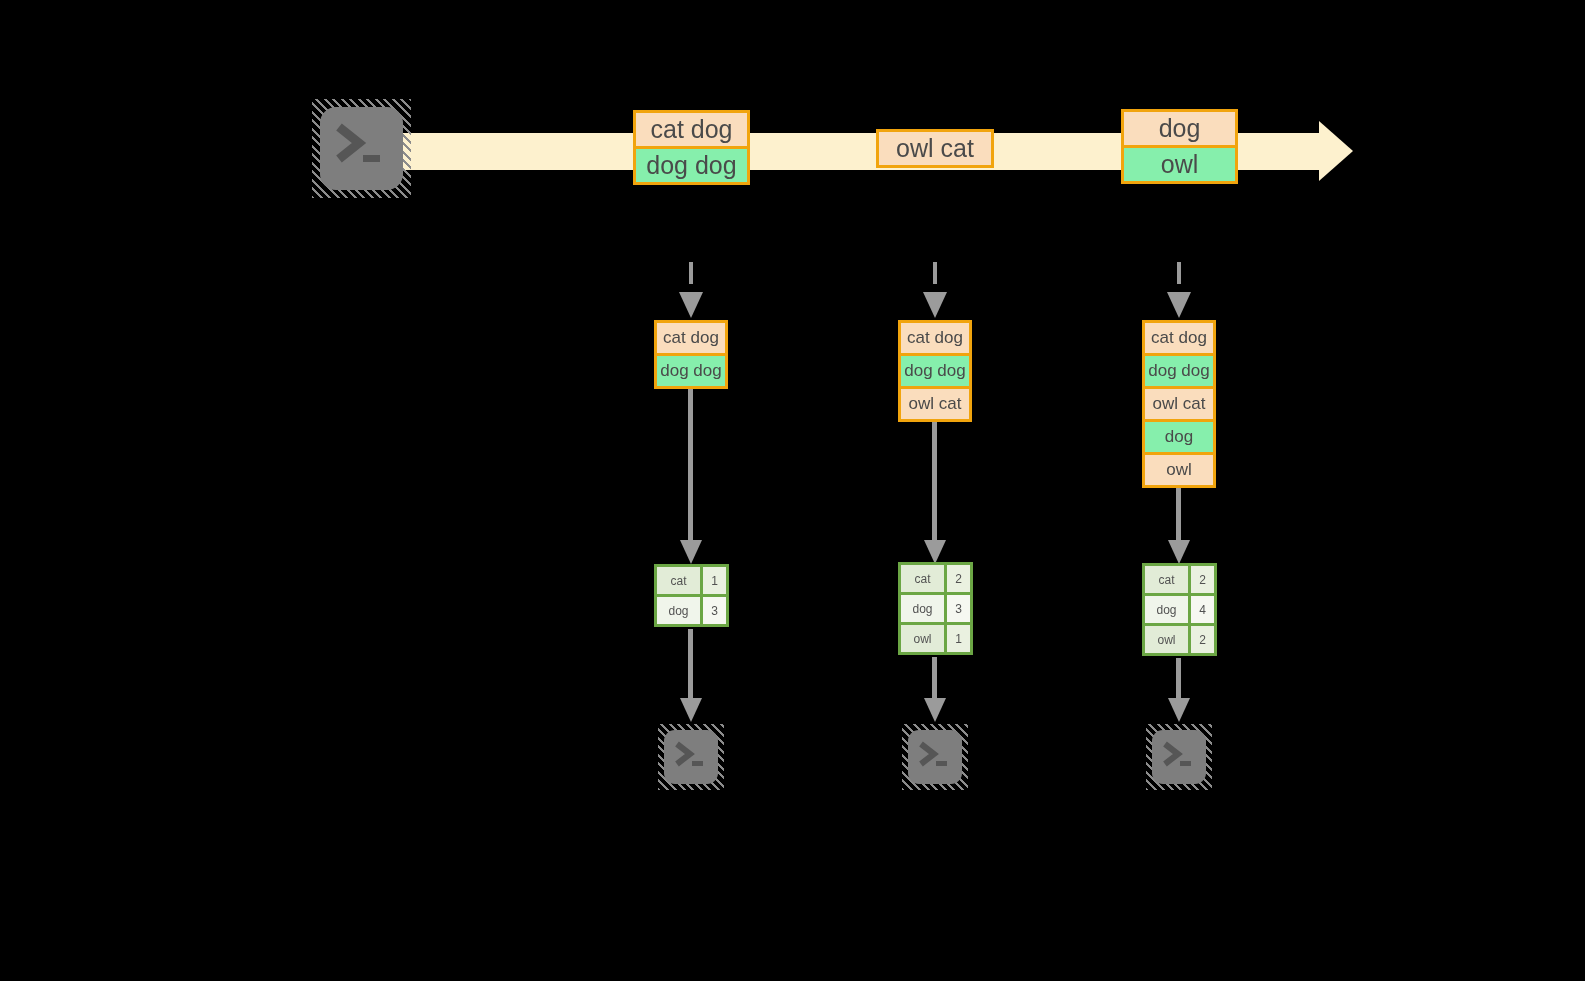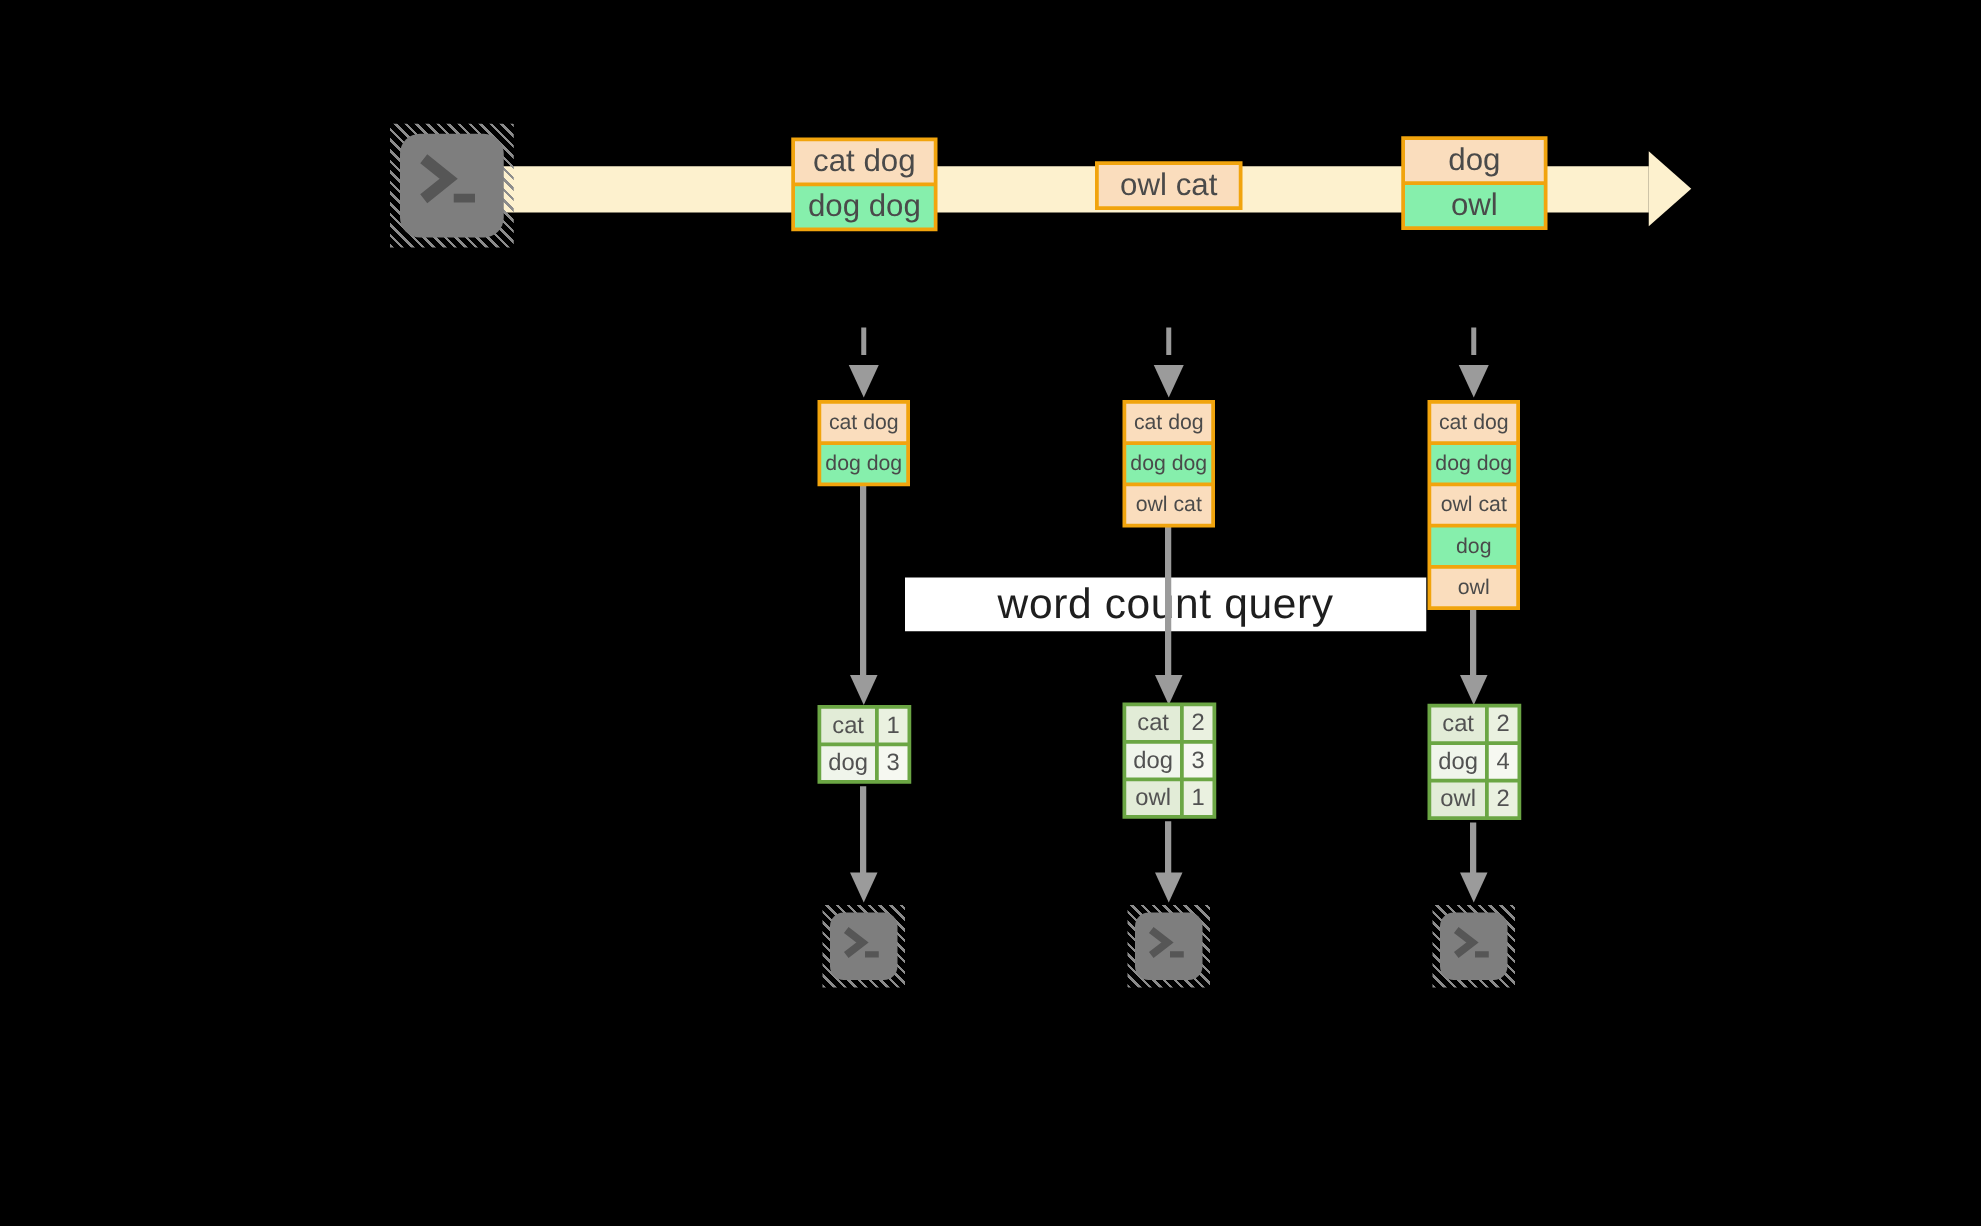--- a/index.html
+++ b/index.html
@@ -18,21 +18,21 @@
   .orow{display:flex;align-items:center;justify-content:center;color:#4a4a4a;}
   .big{height:33px;font-size:25px;}
   .small{height:30px;font-size:17px;}
   .tone-dark{background:#FADDBD;}
   .tone-light{background:#86efac;}
 
   
   .gtable{position:absolute;background:#6BA644;padding:3px;display:flex;flex-direction:column;
           gap:3px;z-index:5;}
   .grow{display:flex;gap:3px;}
-  .gcell{display:flex;align-items:center;justify-content:center;height:27px;font-size:19px;color:#525252;}
+  .gcell{display:flex;align-items:center;justify-content:center;height:27px;font-size:12px;color:#525252;}
   .gword{width:43px;}
   .gnum{width:23px;}
   .g-dark .gword{background:#E2ECD7;}
   .g-dark .gnum{background:#EAF1E0;}
   .g-light .gword{background:#F0F5EB;}
   .g-light .gnum{background:#F6F8F1;}
 
   
   .stem{position:absolute;width:5px;background:#9B9B9B;z-index:4;}
   .head-down{position:absolute;width:0;height:0;z-index:4;
@@ -106,23 +106,20 @@
   </div>
 
   <div class="obox" style="left:1111px;top:320px;width:74px;">
     <div class="orow small tone-dark">cat dog</div>
     <div class="orow small tone-light">dog dog</div>
     <div class="orow small tone-dark">owl cat</div>
     <div class="orow small tone-light">dog</div>
     <div class="orow small tone-dark">owl</div>
   </div>
 
-  <div class="banner">
-    <span>word count query</span>
-  </div>
 
   <div class="stem" style="left:657px;top:388px;height:154px;"></div>
   <div class="head-down" style="left:649px;top:540px;"></div>
   <div class="stem" style="left:901px;top:421px;height:121px;"></div>
   <div class="head-down" style="left:893px;top:540px;"></div>
   <div class="stem" style="left:1145px;top:486px;height:56px;"></div>
   <div class="head-down" style="left:1137px;top:540px;"></div>
 
   <div class="gtable" style="left:623px;top:564px;">
     <div class="grow g-dark">

